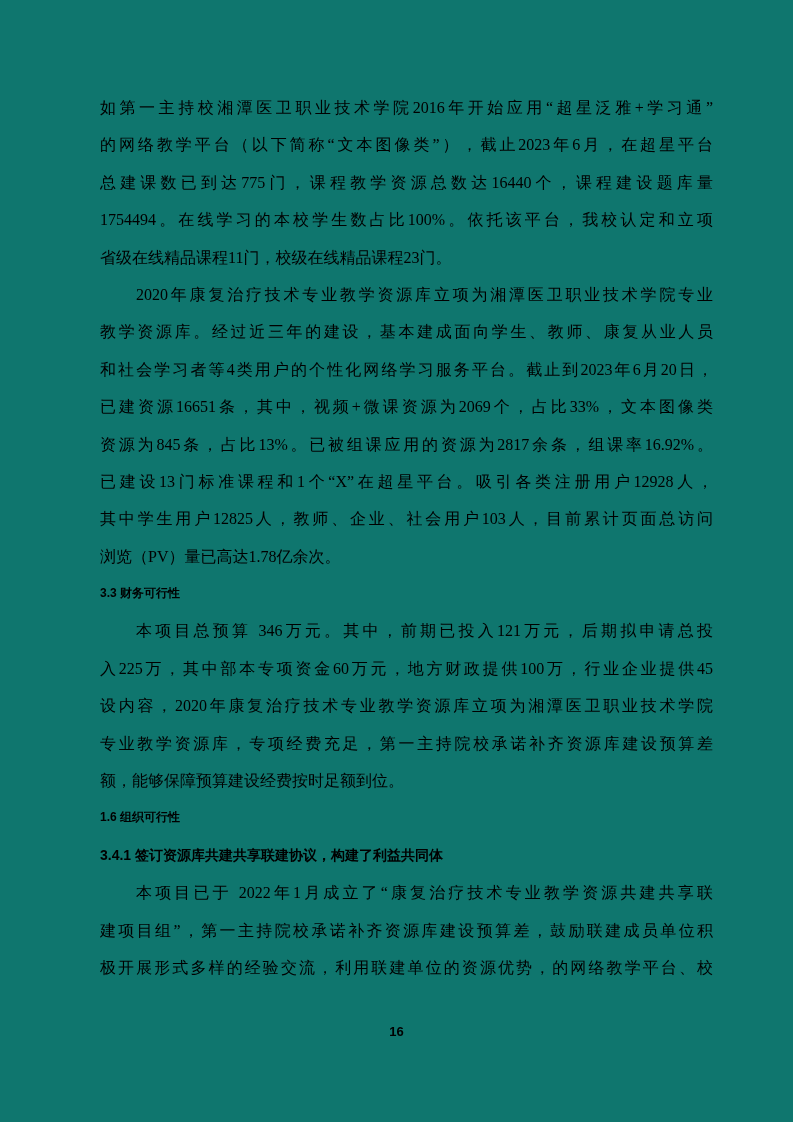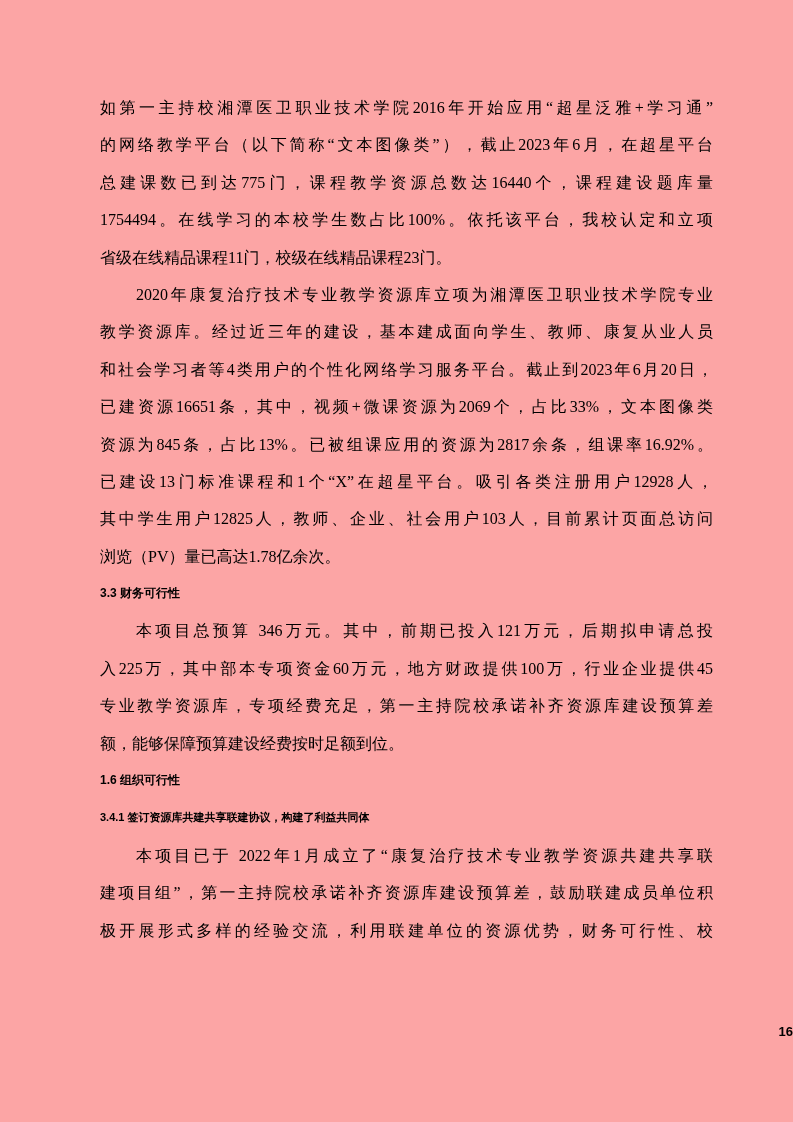--- a/index.html
+++ b/index.html
@@ -4,21 +4,21 @@
 <style>
   html, body {
     margin: 0;
     padding: 0;
     background: #ffffff;
   }
   .page {
     position: relative;
     width: 793px;
     height: 1122px;
-    background: #fca5a5;
+    background: #0f766e;
     overflow: hidden;
     color: #000000;
   }
   .content {
     position: absolute;
     left: 100px;
     top: 89px;
     width: 613px;
   }
   .block { margin: 0; padding: 0; }
@@ -34,27 +34,27 @@
     white-space: normal;
   }
   .line.indent { text-indent: 36px; }
   .line.last { text-align-last: left; }
   .heading1 .line, .heading2 .line {
     font-family: "Liberation Sans", "DejaVu Sans", sans-serif;
     font-weight: bold;
     text-align-last: left;
   }
   .heading1 .line { font-size: 12px; }
-  .heading2 .line { font-size: 11px; }
+  .heading2 .line { font-size: 14px; }
   .page-number {
     position: absolute;
     top: 1022px;
     left: 0;
     width: 100%;
-    text-align: right;
+    text-align: center;
     font-family: "Liberation Sans", "DejaVu Sans", sans-serif;
     font-weight: bold;
     font-size: 13px;
     line-height: 20px;
     color: #000000;
   }
 </style>
 </head>
 <body>
 
@@ -76,29 +76,30 @@
         <div class="line">已建设13门标准课程和1个“X”在超星平台。吸引各类注册用户12928人，</div>
         <div class="line">其中学生用户12825人，教师、企业、社会用户103人，目前累计页面总访问</div>
         <div class="line last">浏览（PV）量已高达1.78亿余次。</div>
       </div>
       <div class="block heading1">
         <div class="line last">3.3 财务可行性</div>
       </div>
       <div class="block body">
         <div class="line indent">本项目总预算 346万元。其中，前期已投入121万元，后期拟申请总投</div>
         <div class="line">入225万，其中部本专项资金60万元，地方财政提供100万，行业企业提供45</div>
+        <div class="line">设内容，2020年康复治疗技术专业教学资源库立项为湘潭医卫职业技术学院</div>
         <div class="line">专业教学资源库，专项经费充足，第一主持院校承诺补齐资源库建设预算差</div>
         <div class="line last">额，能够保障预算建设经费按时足额到位。</div>
       </div>
       <div class="block heading1">
         <div class="line last">1.6 组织可行性</div>
       </div>
       <div class="block heading2">
         <div class="line last">3.4.1 签订资源库共建共享联建协议，构建了利益共同体</div>
       </div>
       <div class="block body">
         <div class="line indent">本项目已于 2022年1月成立了“康复治疗技术专业教学资源共建共享联</div>
         <div class="line">建项目组”，第一主持院校承诺补齐资源库建设预算差，鼓励联建成员单位积</div>
-        <div class="line">极开展形式多样的经验交流，利用联建单位的资源优势，财务可行性、校</div>
+        <div class="line">极开展形式多样的经验交流，利用联建单位的资源优势，的网络教学平台、校</div>
       </div>
     </div>
   <div class="page-number">16</div>
 </div>
 
 </body></html>

